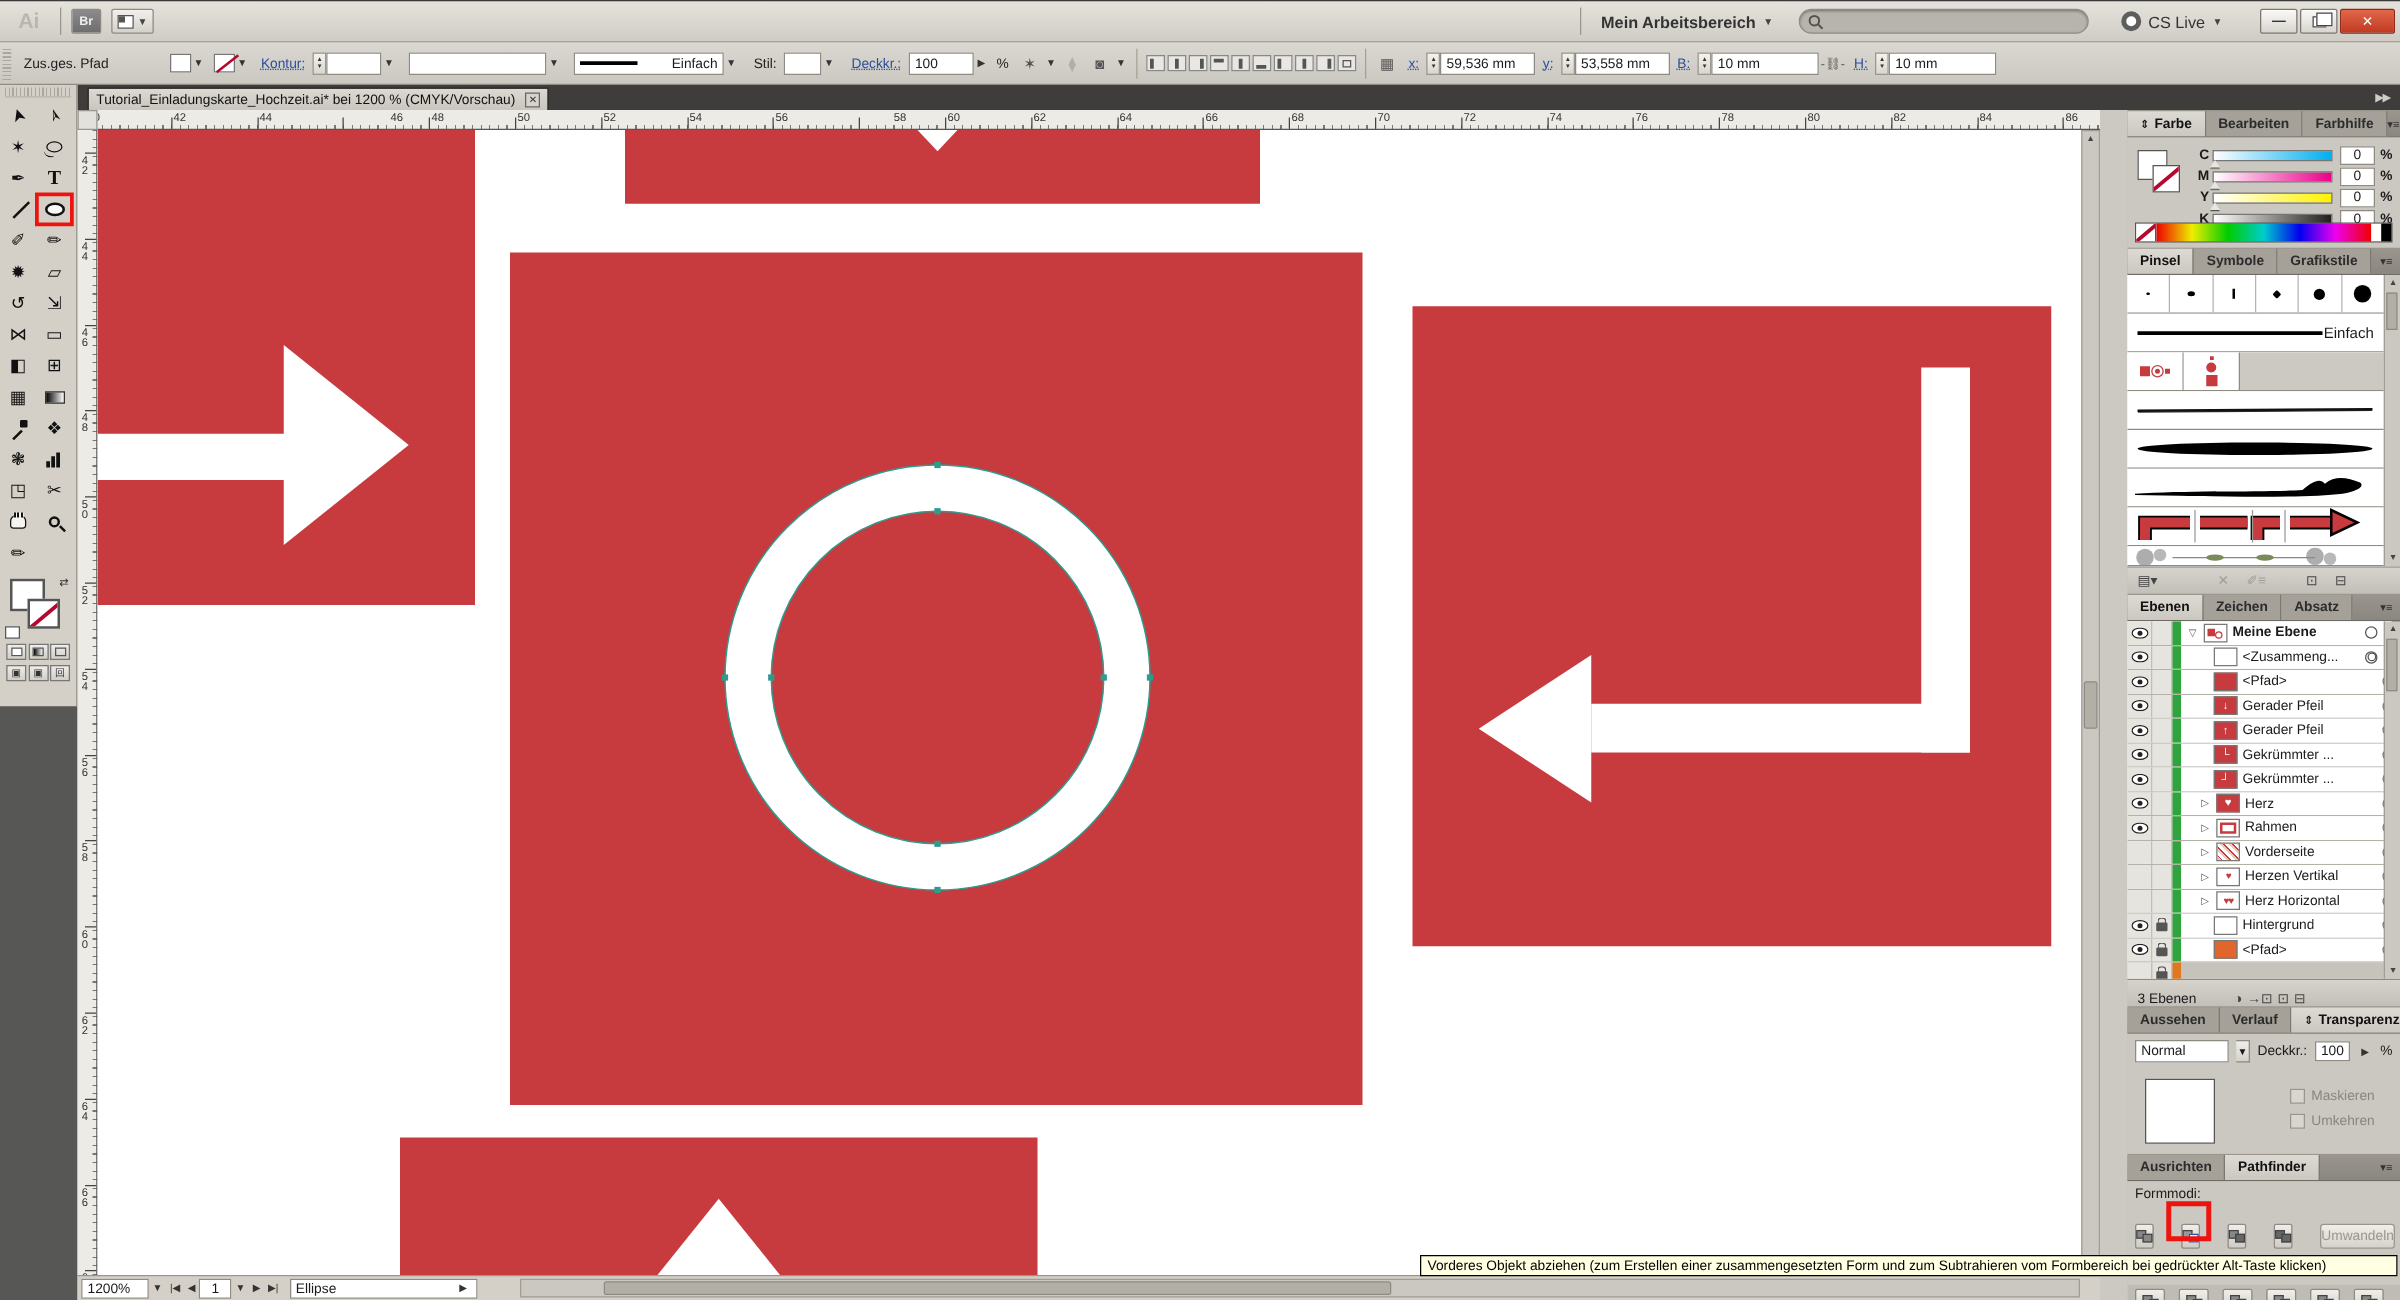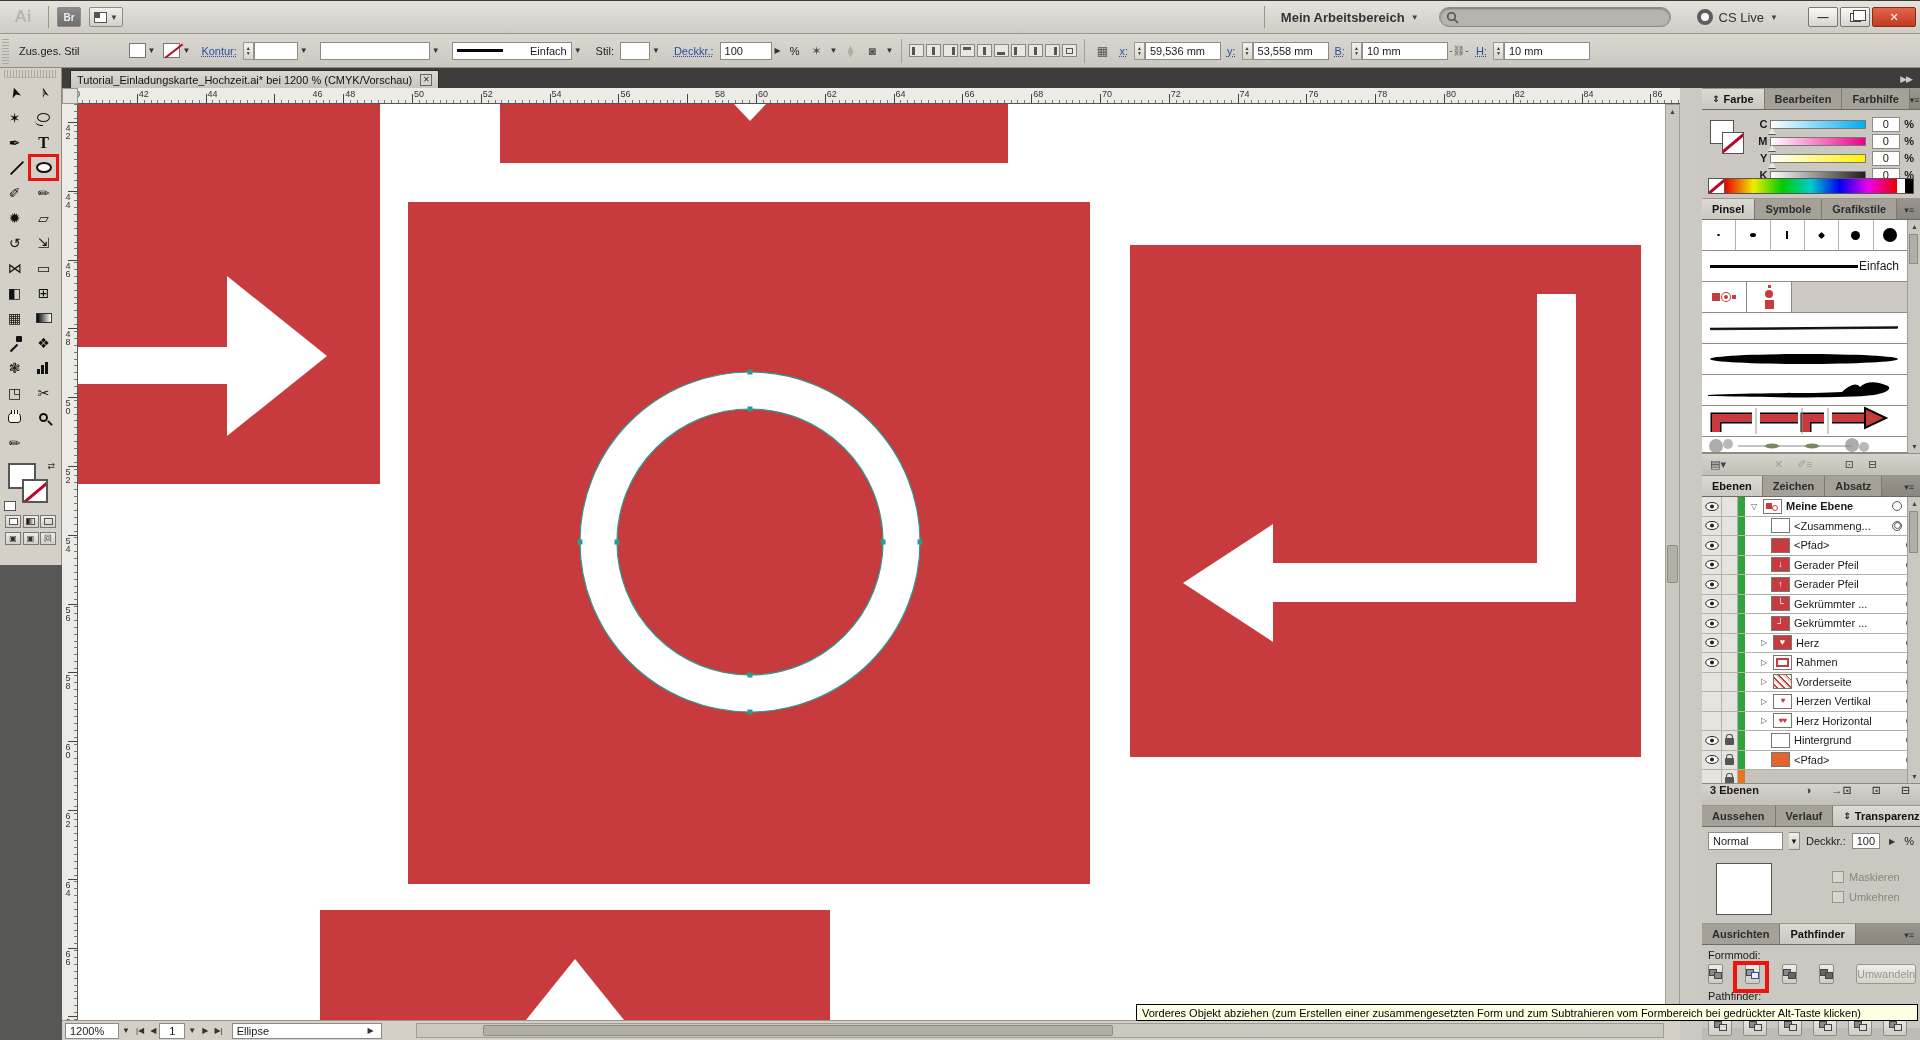--- a/index.html
+++ b/index.html
@@ -217,21 +217,21 @@
   .l-target.double::after { content:""; width:5px; height:5px; border:1px solid #555; border-radius:50%; }
   .l-sel { width:8px; height:8px; background:#2FA33C; border:1px solid #1d7427; margin-right:2px; flex:none;}
   .l-corner { position:absolute; right:0; top:0; width:0; height:0; border-left:7px solid transparent; border-top:7px solid #111; }
   .eye-svg { width:14px; height:9px; }
   .lock-ico { width:9px; height:7px; background:#555; border-radius:1px; position:relative; margin-top:3px;}
   .lock-ico::before { content:""; position:absolute; left:1px; top:-4px; width:5px; height:4px;
      border:1.5px solid #555; border-bottom:none; border-radius:3px 3px 0 0; }
   #layer-scroll { position:absolute; right:0; top:0; width:13px; height:100%; background:#CBC8C1; border-left:1px solid #a19d95; }
   #layer-thumbsc { position:absolute; left:1px; top:14px; width:9px; height:42px; background:#b2afa7; border:1px solid #8f8b83; }
   #ebenen-footer { height:22px; background:linear-gradient(#d6d3cc,#c2bfb8); border-top:1px solid #8f8b83;
-     display:flex; align-items:flex-start; padding:0 8px; gap:20px;font-weight:bold; }
+     display:flex; align-items:flex-end; padding:0 8px; gap:4px; }
   .t-red { background:#C73B3F; color:#fff; } .t-orange { background:#E2662B; }
   .t-frame { box-shadow:inset 0 0 0 2px #fff, inset 0 0 0 4px #C73B3F; }
   .t-pattern { background:repeating-linear-gradient(45deg,#e8cfc0 0 2px,#C73B3F 2px 3px,#fff 3px 5px); }
   .t-meine { position:relative; }
   .t-meine::before{ content:""; position:absolute; left:2px; top:3px; width:6px; height:6px; background:#C73B3F;}
   .t-meine::after{ content:""; position:absolute; right:3px; top:5px; width:4px; height:4px; border-radius:50%; border:1px solid #C73B3F;}
   .hv { color:#C73B3F; font-size:8px; letter-spacing:-1px; }
 
   
   #transp-body { height:96px; padding:5px 6px; position:relative; }
@@ -246,21 +246,21 @@
 
   
   #pf-body { position:relative; height:83px; padding:4px 6px 0 6px; }
   .pf-btn { width:24px; height:20px; border:1px solid #8f8b83; border-radius:2px;
      background:linear-gradient(#f0eeea,#cfccc5); display:flex; align-items:center; justify-content:center; position:relative;}
   .sq2 { width:13px; height:10px; position:relative; }
   .sq2 i { position:absolute; width:8px; height:7px; border:1px solid #444; }
   .sq2 .b1 { left:0; top:0; background:#888; } .sq2 .b2 { left:5px; top:3px; background:#ddd; }
   .mf .b1 { background:#999; } .mf .b2 { border-color:#2b4f9e; background:#eef; }
   .is .b2 { background:#666; } .ex .b1,.ex .b2 { background:#666; }
-  #pf-row1 { display:flex; align-items:center; gap:22px; margin-top:3px; }
+  #pf-row1 { display:flex; align-items:center; gap:22px; margin-top:18px; }
   #red-box2 { position:absolute; left:31px; top:16px; width:36px; height:32px; border:4px solid #ED1410; }
   #umwandeln { margin-left:auto; width:76px; height:20px; border:1px solid #9a968e; border-radius:3px;
      background:linear-gradient(#f0eeea,#d5d2cb); color:#9a968e; display:flex; align-items:center; justify-content:center; }
   #pf-row2 { display:flex; gap:11px; margin-top:14px; }
 
   
   #tooltip { position:absolute; left:1136px; top:1004px; height:17px; width:782px; background:#FFFFE1;
      border:1px solid #000; display:flex; align-items:center; padding:0 5px; font-size:11px; color:#000; z-index:50; }
 </style>
 </head>
@@ -296,21 +296,21 @@
       <div class="win-btn">
           <span class="restore-ico"></span>
         </div>
       <div class="win-btn" id="close-btn">✕</div>
     </div>
   </div>
 </div>
 
 <div id="controlbar">
   <div class="grip"></div>
-  <span class="cb-label">Zus.ges. Stil</span>
+  <span class="cb-label">Zus.ges. Pfad</span>
   <span style="width:40px"></span>
   <div class="swatch-dd">
     <span class="mini-swatch"></span>
     <span class="dd-arrow">▼</span>
   </div>
   <div class="swatch-dd">
     <span class="mini-swatch none-diag"></span>
     <span class="dd-arrow">▼</span>
   </div>
   <span class="cb-label link">Kontur:</span>

